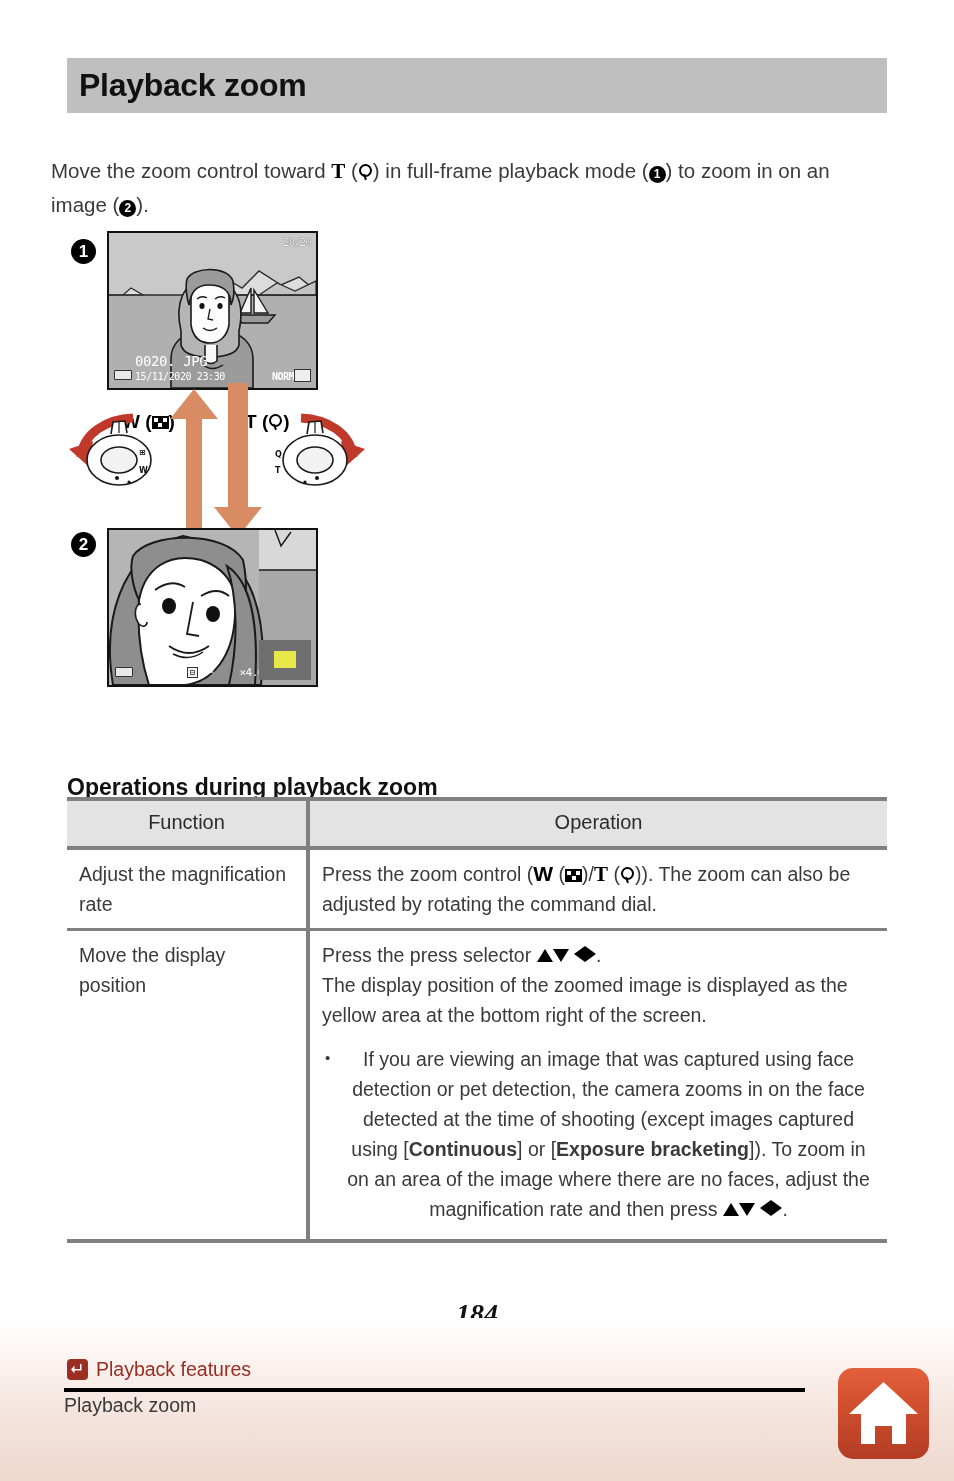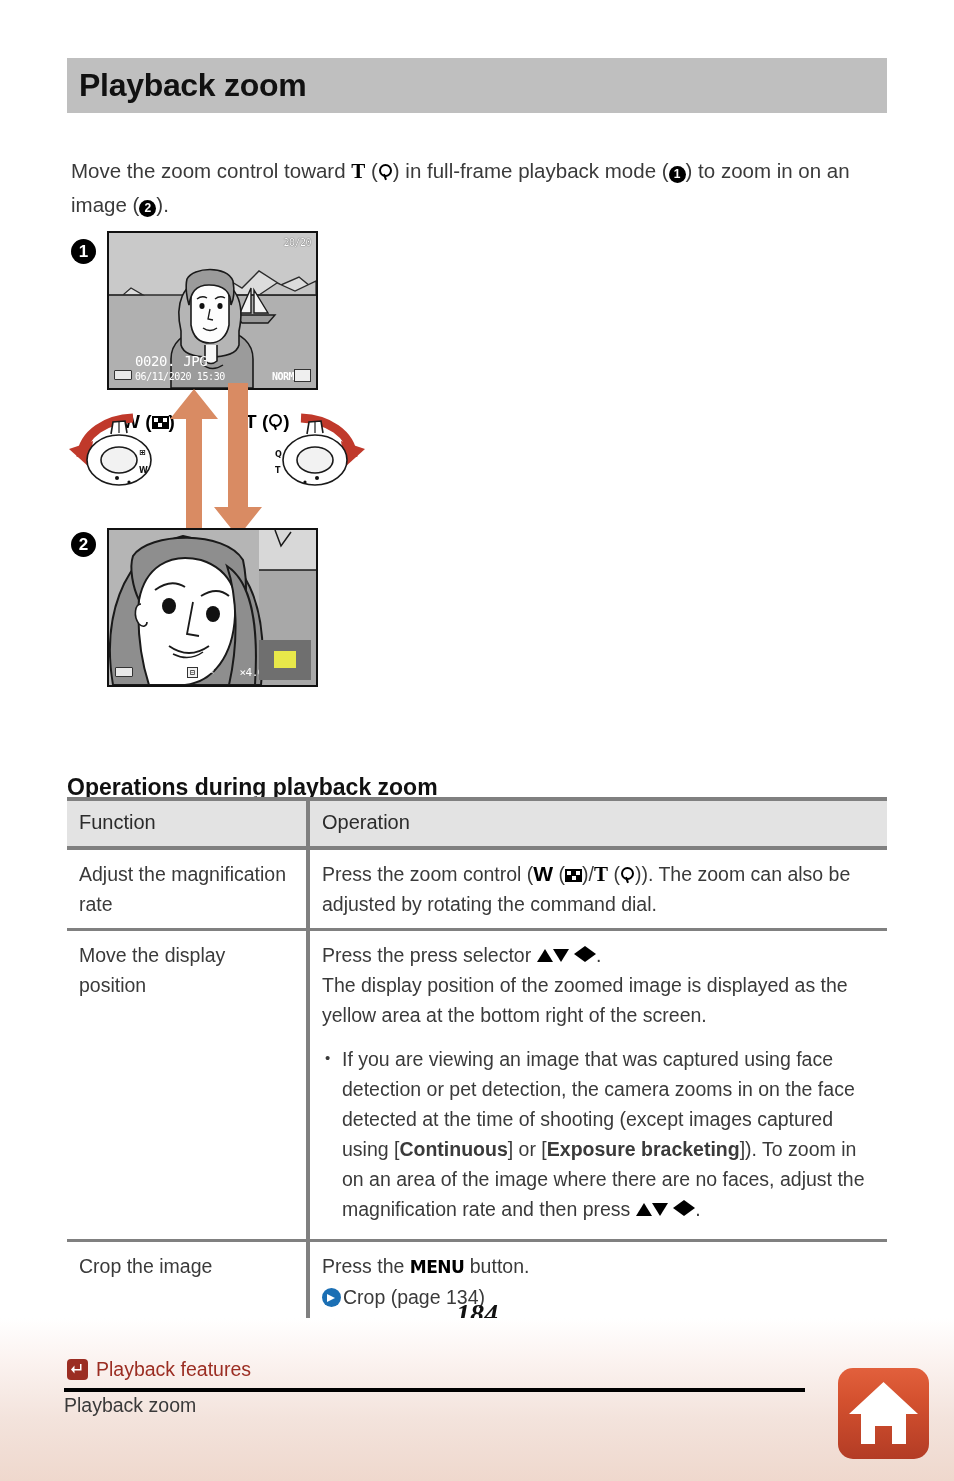--- a/index.html
+++ b/index.html
@@ -32,21 +32,21 @@
     padding-left: 12px;
     font-size: 32px;
     font-weight: bold;
     letter-spacing: -0.3px;
     color: #111;
   }
 
   
   .intro {
     position: absolute;
-    left: 71px;
+    left: 51px;
     top: 133px;
     width: 808px;
     font-size: 20.5px;
     line-height: 33px;
     color: #3a3a3a;
   }
 
   
   .gT {
     font-weight: bold;
@@ -189,31 +189,31 @@
   }
   .op-table th, .op-table td {
     vertical-align: top;
     padding: 9px 12px;
   }
   .op-table thead th {
     background: #e3e3e3;
     font-weight: normal;
     font-size: 20px;
     color: #2b2b2b;
-    text-align: left;
+    text-align: center;
     padding: 10px 12px 12px;
     border-top: 4px solid #808080;
     border-bottom: 4px solid #808080;
   }
   .op-table tbody td { border-bottom: 3px solid #808080; line-height: 30px; color: #3a3a3a; }
   .op-table tbody tr:last-child td { border-bottom: 4px solid #808080; }
   .col-fn { width: 215px; font-weight: normal; color: #111; border-right: 4px solid #808080; }
   .op-table thead th.col-fn { border-right: 4px solid #808080; font-weight: normal; color: #2b2b2b; }
   .bullet-list { margin: 14px 0 6px; padding: 0 0 0 20px; list-style: none; }
-  .bullet-list li { position: relative; line-height: 30px; }
+  .bullet-list li { position: relative; line-height: 30px; text-align: center; }
   .bullet-list li::before {
     content: "\2022";
     position: absolute;
     left: -17px;
     top: -1px;
     font-size: 15px;
   }
   .arrow-badge {
     display: inline-block;
     width: 19px; height: 19px;
@@ -339,21 +339,21 @@
       <ellipse cx="93" cy="73" rx="2.6" ry="3" fill="#111"></ellipse>
       <ellipse cx="111" cy="73" rx="2.6" ry="3" fill="#111"></ellipse>
       <path d="M101 76 L99 86 L104 87" fill="none" stroke="#1a1a1a" stroke-width="1.3"></path>
       <path d="M94 95 q7 5 14 0" fill="none" stroke="#1a1a1a" stroke-width="1.4"></path>
       <path d="M96 112 L96 128 q6 5 12 0 L108 112" fill="#f7f7f7" stroke="#1a1a1a" stroke-width="1.6"></path>
       <path d="M92 130 q10 10 22 2" fill="none" stroke="#1a1a1a" stroke-width="1.5"></path>
     </svg>
     <div class="scr-txt" style="right:5px; top:4px; font-size:10px; letter-spacing:-0.5px; text-shadow:0 0 1px #000;margin-left:40px;">20/20</div>
     <div style="position:absolute; left:5px; bottom:8px; width:16px; height:8px; background:#e8e8e8; border:1px solid #333; border-radius:1px;"></div>
     <div class="scr-txt" style="left:26px; bottom:19px; font-size:14px; letter-spacing:-0.4px;">0020. JPG</div>
-    <div class="scr-txt" style="left:26px; bottom:6px; font-size:10px; letter-spacing:-0.4px;">06/11/2020  15:30</div>
+    <div class="scr-txt" style="left:26px; bottom:6px; font-size:10px; letter-spacing:-0.4px;">15/11/2020  23:30</div>
     <div class="scr-txt" style="right:22px; bottom:6px; font-size:10px; font-weight:bold; letter-spacing:-0.5px;">NORM</div>
     <div style="position:absolute; right:5px; bottom:6px; width:15px; height:11px; background:#efefef; border:1px solid #333;"></div>
   </div>
 
   <div class="dial-row">
     <div class="dial-label" id="wlabel">
       <span>W</span>
       (<span class="thumb-icon"><i></i><i></i><i></i></span>)
     </div>
     <div class="dial-label" id="tlabel">
@@ -478,31 +478,20 @@
         </div>
         <div>The display position of the zoomed image is displayed as the yellow area at the bottom right of the screen.</div>
         <ul class="bullet-list">
           <li>
             <span>If you are viewing an image that was captured using face detection or pet detection, the camera zooms in on the face detected at the time of shooting (except images captured using [</span><b>Continuous</b><span>] or [</span><b>Exposure bracketing</b><span>]). To zoom in on an area of the image where there are no faces, adjust the magnification rate and then press </span><span class="tri-up"></span><span class="tri-dn"></span> <span class="tri-lf"></span><span class="tri-rt"></span><span>.</span>
           </li>
         </ul>
       </td>
     </tr>
 
-    <tr>
-      <td class="col-fn">Crop the image</td>
-      <td>
-        <div>
-          <span>Press the </span><span class="menu-glyph">MENU</span><span> button.</span>
-        </div>
-        <div>
-          <span class="arrow-badge"></span><span>Crop (page 134)</span>
-        </div>
-      </td>
-    </tr>
   </tbody>
 </table>
 
 <div class="page-num">184</div>
 
 <div class="footer-bg"></div>
 
 <div class="footer-back">
   <span class="back-icon">
     <svg width="21" height="21" viewBox="0 0 21 21" style="display:block;">

